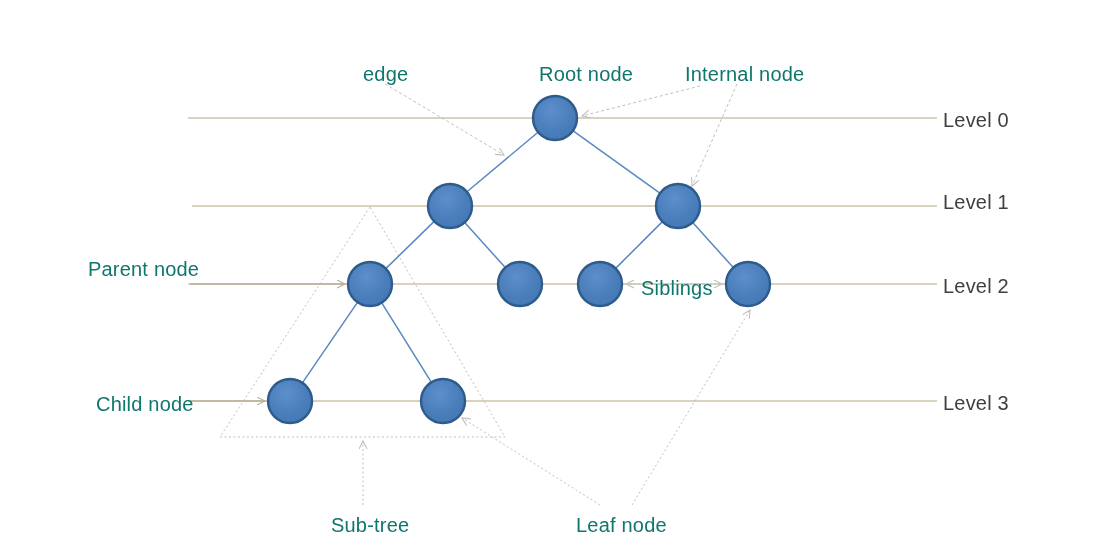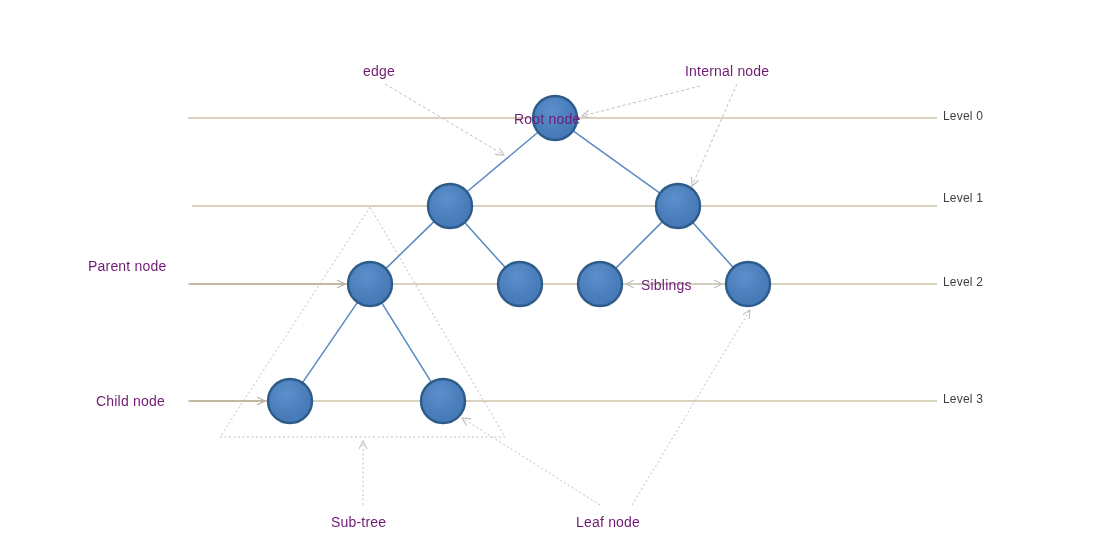--- a/index.html
+++ b/index.html
@@ -21,28 +21,28 @@
   #diagram-svg {
     position: absolute;
     left: 0;
     top: 0;
     width: 1119px;
     height: 556px;
   }
   .diagram-label {
     position: absolute;
     font-family: "Liberation Sans", sans-serif;
-    font-size: 14px;
-    color: #701a75;
+    font-size: 20px;
+    color: #0f766e;
     white-space: nowrap;
     letter-spacing: 0.2px;
     line-height: 1;
   }
   .level-label {
-    font-size: 12px;
+    font-size: 20px;
     color: #3f3f3f;
   }
 </style>
 </head>
 <body>
 
 <div id="canvas">
 
   <svg id="diagram-svg" viewBox="0 0 1119 556" xmlns="http://www.w3.org/2000/svg">
     <defs>
@@ -104,21 +104,21 @@
         <circle cx="443" cy="401" r="22" fill="url(#nodeGrad)" stroke="#2e5c8a" stroke-width="2.4"></circle>
       </g>
   </svg>
 
   <div class="diagram-label level-label" style="left:943px; top:110px;">Level 0</div>
   <div class="diagram-label level-label" style="left:943px; top:192px;">Level 1</div>
   <div class="diagram-label level-label" style="left:943px; top:276px;">Level 2</div>
   <div class="diagram-label level-label" style="left:943px; top:393px;">Level 3</div>
 
   <div class="diagram-label" style="left:363px; top:64px;">edge</div>
-  <div class="diagram-label" style="left:514px; top:64px;margin-top:48px;">Root node</div>
+  <div class="diagram-label" style="left:539px; top:64px;">Root node</div>
   <div class="diagram-label" style="left:685px; top:64px;">Internal node</div>
   <div class="diagram-label" style="left:88px;  top:259px;">Parent node</div>
   <div class="diagram-label" style="left:96px;  top:394px;text-align:right;">Child node</div>
   <div class="diagram-label" style="left:641px; top:278px;">Siblings</div>
   <div class="diagram-label" style="left:331px; top:515px;">Sub-tree</div>
   <div class="diagram-label" style="left:576px; top:515px;text-align:right;">Leaf node</div>
 
 </div>
 
 </body></html>

